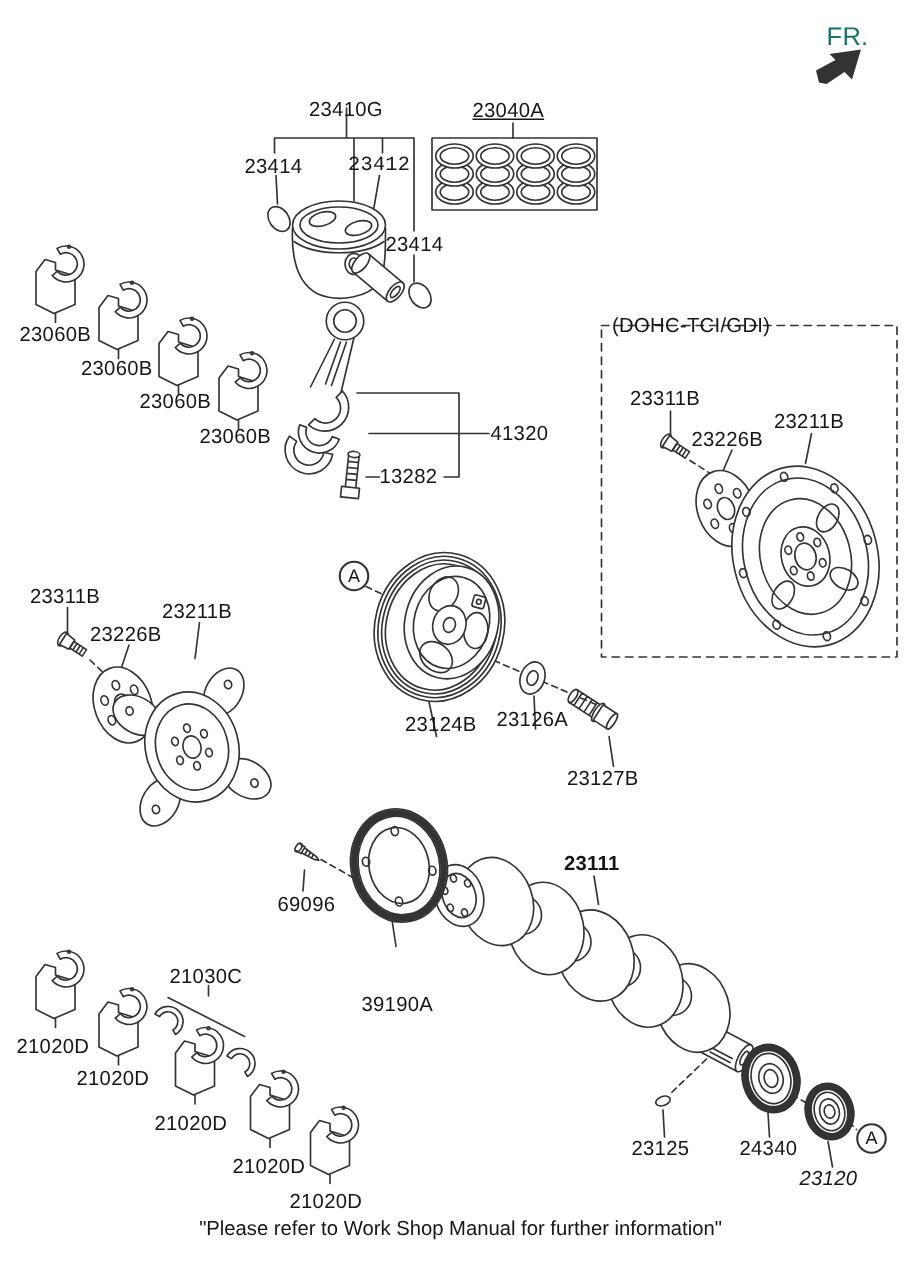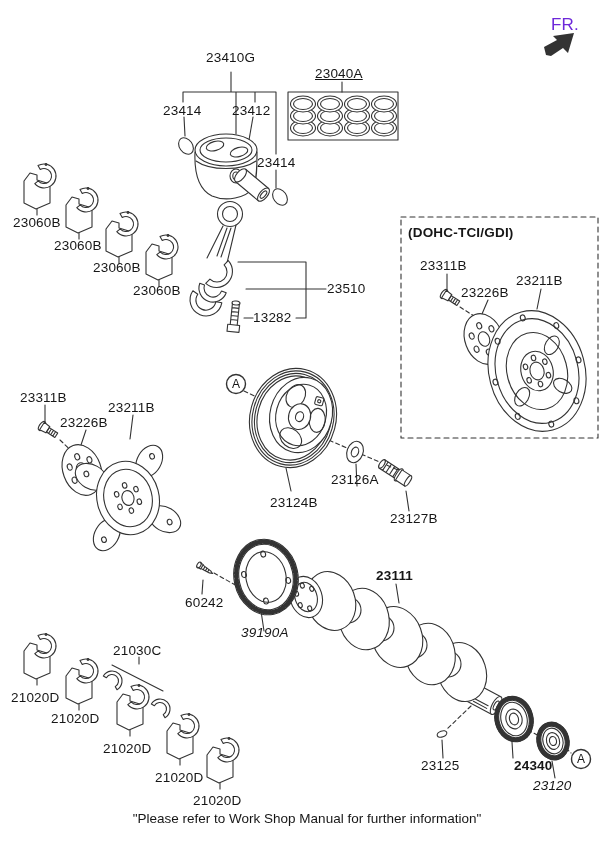--- a/index.html
+++ b/index.html
@@ -6,21 +6,21 @@
   #stage{position:relative;width:614px;height:848px;background:#ffffff;overflow:hidden;
          font-family:"Liberation Sans","DejaVu Sans",sans-serif;}
   #art{position:absolute;left:0;top:0;}
   svg{stroke:#333;fill:none;stroke-width:1.1;stroke-linecap:round;stroke-linejoin:round;}
   svg .w{fill:#ffffff;}
   svg .f{fill:#333;stroke:none;}
   svg .d{stroke-dasharray:4,3;}
   svg .bx{stroke-dasharray:5,4;}
   svg .teeth{stroke-width:4.5;stroke-dasharray:1.6,2;}
   .lbl{position:absolute;font-size:13.5px;color:#161616;white-space:nowrap;letter-spacing:0.2px;}
-  .fr{font-size:17px;color:#6d28d9;}
+  .fr{font-size:17px;color:#0f766e;}
   .mark{position:absolute;font-size:12px;color:#161616;transform:translate(-50%,-52%);}
   .footer{position:absolute;left:0;top:811px;width:614px;text-align:center;font-size:13.5px;color:#161616;}
 </style>
 </head>
 <body>
 
 <div id="stage">
 
 <svg id="art" width="614" height="848" viewBox="0 0 614 848">
   <defs>
@@ -320,59 +320,59 @@
 
   <g>
     <path d="M139,657 L139,664 M112,665 L163,691"></path>
     <use href="#cwasher" transform="translate(102,670)"></use>
     <use href="#cwasher" transform="translate(150,698)"></use>
   </g>
 </svg>
 
 <div class="lbl fr" style="left:551px;top:15px;">FR.</div>
 
-<div class="lbl" style="left:206px;top:50px;">23410G</div>
+<div class="lbl" style="left:206px;top:65px;">23410G</div>
 <div class="lbl" style="left:315px;top:66px;text-decoration:underline;">23040A</div>
 <div class="lbl" style="left:163px;top:103px;">23414</div>
-<div class="lbl" style="left:232px;top:103px;">23412</div>
+<div class="lbl" style="left:232px;top:103px;font-family:Liberation Mono, monospace;">23412</div>
 <div class="lbl" style="left:257px;top:155px;">23414</div>
 
 <div class="lbl" style="left:13px;top:215px;">23060B</div>
 <div class="lbl" style="left:54px;top:238px;">23060B</div>
 <div class="lbl" style="left:93px;top:260px;">23060B</div>
 <div class="lbl" style="left:133px;top:283px;">23060B</div>
 
-<div class="lbl" style="left:327px;top:281px;">23510</div>
+<div class="lbl" style="left:327px;top:281px;">41320</div>
 <div class="lbl" style="left:253px;top:310px;">13282</div>
 
-<div class="lbl" style="left:408px;top:225px;font-weight:bold;">(DOHC-TCI/GDI)</div>
+<div class="lbl" style="left:408px;top:209px;">(DOHC-TCI/GDI)</div>
 <div class="lbl" style="left:420px;top:258px;">23311B</div>
 <div class="lbl" style="left:461px;top:285px;">23226B</div>
 <div class="lbl" style="left:516px;top:273px;">23211B</div>
 
 <div class="lbl" style="left:20px;top:390px;">23311B</div>
 <div class="lbl" style="left:60px;top:415px;">23226B</div>
 <div class="lbl" style="left:108px;top:400px;">23211B</div>
 
 <div class="mark" style="left:236px;top:384px;">A</div>
-<div class="lbl" style="left:270px;top:495px;text-align:center;">23124B</div>
+<div class="lbl" style="left:270px;top:475px;text-align:center;">23124B</div>
 <div class="lbl" style="left:331px;top:472px;">23126A</div>
-<div class="lbl" style="left:378px;top:511px;margin-left:12px;">23127B</div>
-
-<div class="lbl" style="left:185px;top:595px;">60242</div>
-<div class="lbl" style="left:241px;top:625px;font-style:italic;">39190A</div>
+<div class="lbl" style="left:378px;top:511px;">23127B</div>
+
+<div class="lbl" style="left:185px;top:595px;">69096</div>
+<div class="lbl" style="left:241px;top:662px;">39190A</div>
 <div class="lbl" style="left:376px;top:568px;font-weight:bold;">23111</div>
 
 <div class="lbl" style="left:113px;top:643px;">21030C</div>
 <div class="lbl" style="left:11px;top:690px;">21020D</div>
 <div class="lbl" style="left:51px;top:711px;">21020D</div>
 <div class="lbl" style="left:103px;top:741px;">21020D</div>
 <div class="lbl" style="left:155px;top:770px;">21020D</div>
 <div class="lbl" style="left:193px;top:793px;">21020D</div>
 
 <div class="lbl" style="left:421px;top:758px;">23125</div>
-<div class="lbl" style="left:514px;top:758px;font-weight:bold;">24340</div>
+<div class="lbl" style="left:493px;top:758px;">24340</div>
 <div class="lbl" style="left:533px;top:778px;font-style:italic;">23120</div>
 <div class="mark" style="left:581px;top:759px;">A</div>
 
 <div class="footer">"Please refer to Work Shop Manual for further information"</div>
 
 </div>
 
 </body></html>

